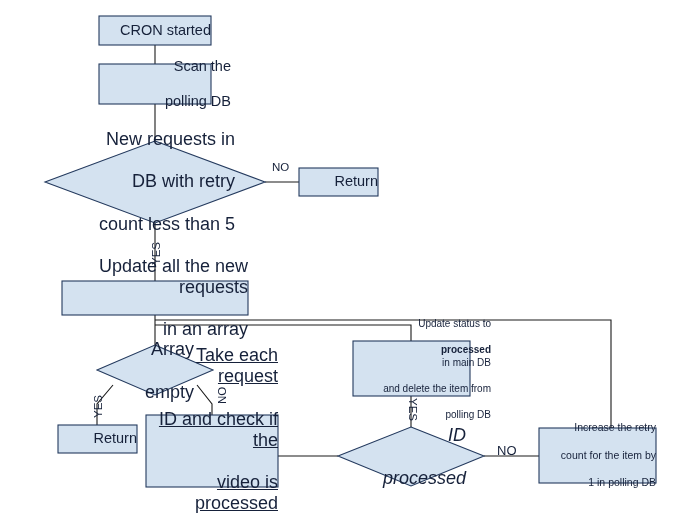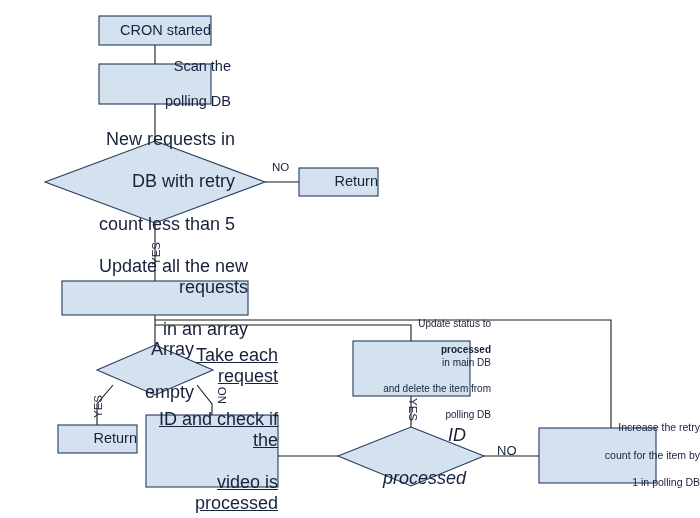--- a/index.html
+++ b/index.html
@@ -168,21 +168,21 @@
     </span>
   </div>
 
   <div class="node-text t-md" style="left:356px; top:437px; width:110px; height:40px;font-style:italic;">
     <span>
       <span>ID</span><br>
       <span>processed</span>
     </span>
   </div>
 
-  <div class="node-text t-sm" style="left:539px; top:428px; width:117px; height:55px; font-size:10.5px;margin-left:44px;">
+  <div class="node-text t-sm" style="left:539px; top:428px; width:117px; height:55px; font-size:10.5px;">
     <span>
       <span>Increase the retry</span><br>
       <span>count for the item by</span><br>
       <span>1 in polling DB</span>
     </span>
   </div>
 
   <div class="edge-label" style="left:272px; top:161px;">NO</div>
 
   <div class="edge-label rot-up" style="left:150px; top:265px;">YES</div>

